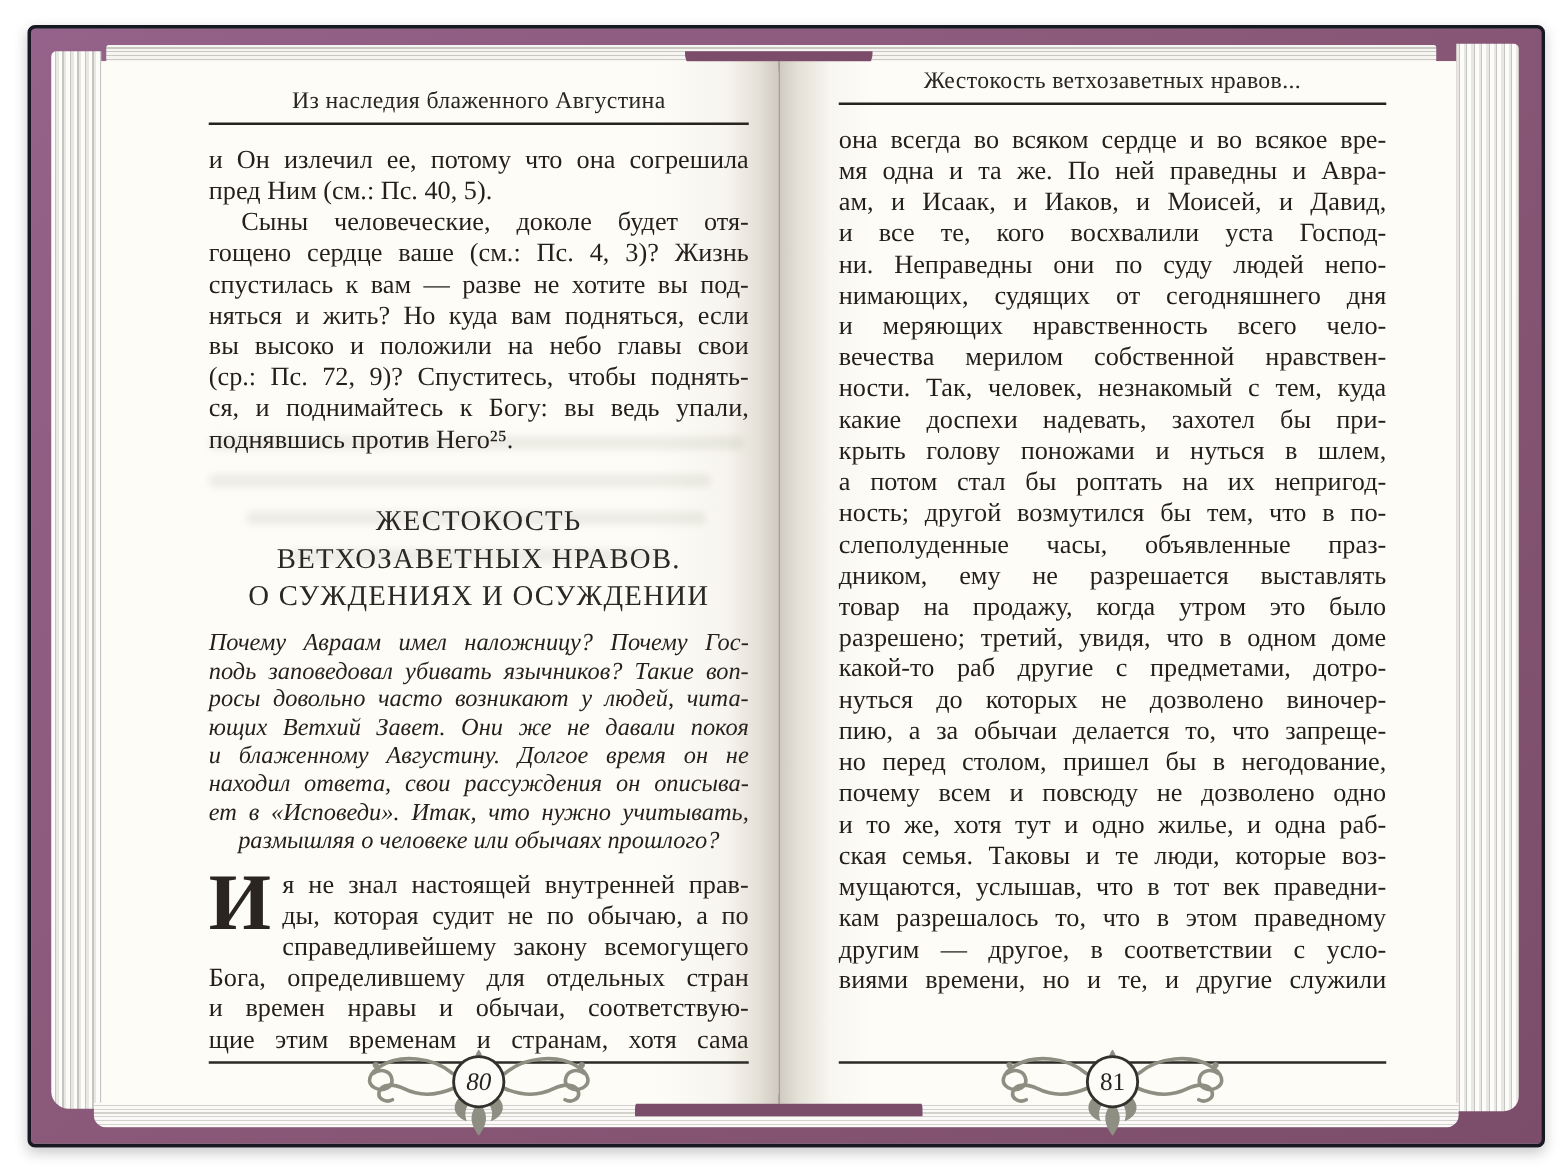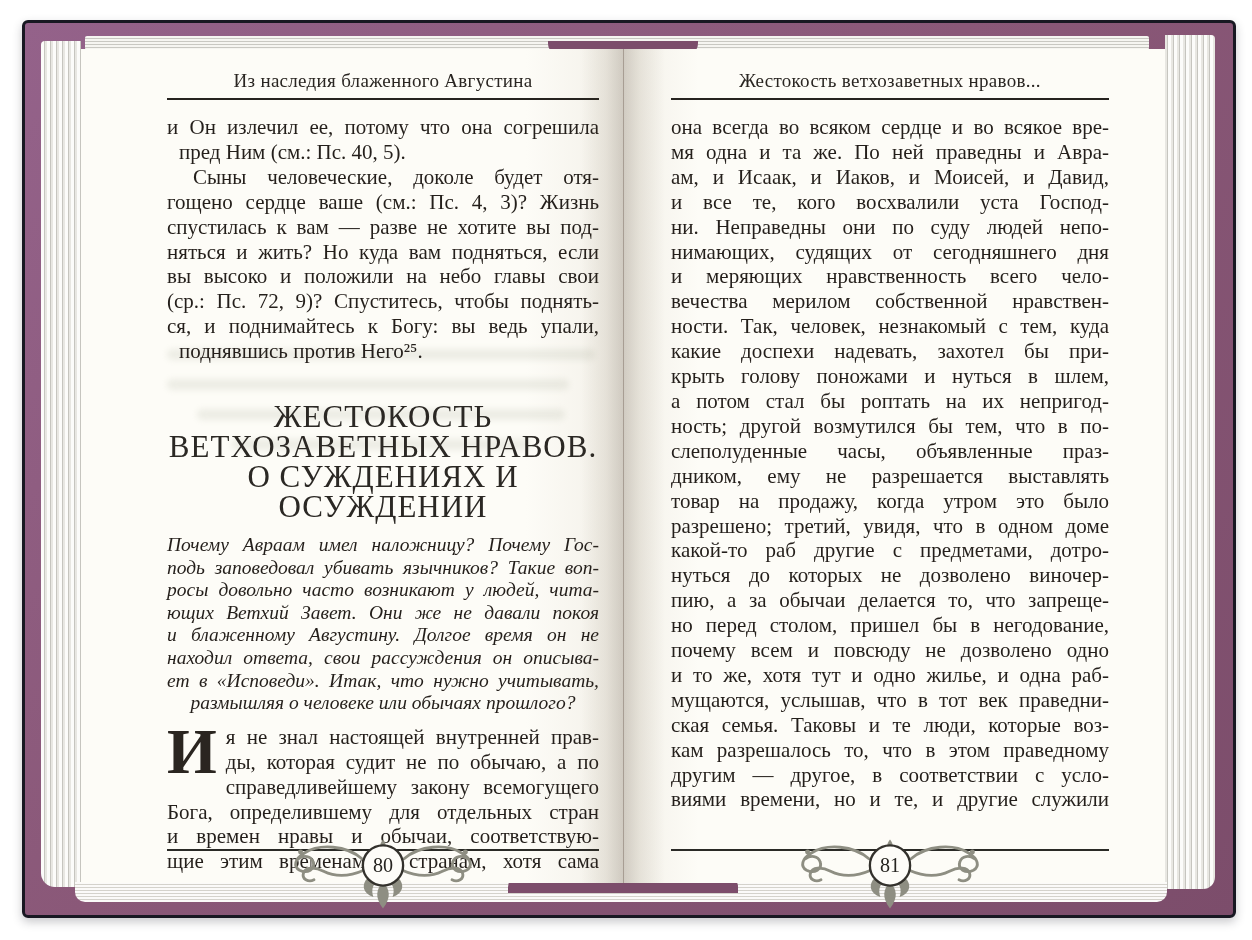--- a/index.html
+++ b/index.html
@@ -59,34 +59,34 @@
   .pages{display:flex;width:100%;height:100%;position:relative;}
   .page{
     position:relative;width:50%;height:100%;box-sizing:border-box;
     color:#241f1b;z-index:1;
   }
   .page-left{
     padding:20px 24px 6px 86px;
     background:linear-gradient(90deg,#fdfcf7 82%,#f2efe7 100%);
   }
   .page-right{
-    padding:20px 56px 6px 48px;
+    padding:4px 56px 6px 48px;
     background:linear-gradient(90deg,#f2efe7 0%,#fdfcf7 14%);
   }
   .running-head{
     text-align:center;font-size:19px;line-height:24px;letter-spacing:.3px;
     color:#2a2622;border-bottom:2px solid #26231f;padding-bottom:5px;margin-bottom:15px;
     position:relative;z-index:2;
   }
   .bodytext{font-size:21px;line-height:24.9px;position:relative;z-index:2;}
   .tline{text-align:justify;text-align-last:justify;white-space:normal;}
-  .endpara .tline:last-child{text-align-last:left;margin-left:12px;}
+  .endpara .tline:last-child{text-align-last:left;}
   .indent .tline:first-child{text-indent:26px;}
   .sec-head{
-    margin-top:38px;text-align:center;font-size:31px;line-height:30px;
+    margin-top:38px;text-align:center;font-size:23px;line-height:30px;
     letter-spacing:1px;color:#2b2824;position:relative;z-index:2;
   }
   .sec-head .tline{text-align:center;text-align-last:center;}
   .italic-lead{
     margin-top:12px;font-style:italic;font-size:19.5px;line-height:22.6px;
     position:relative;z-index:2;
   }
   .italic-lead .tline:last-child{text-align-last:center;}
   .dc-para{margin-top:10px;position:relative;z-index:2;}
   .dropcap{
@@ -97,21 +97,21 @@
     position:absolute;left:86px;right:28px;top:300px;z-index:0;
     opacity:.16;filter:blur(3px);
   }
   .ghost div{height:11px;background:#9aa089;border-radius:5px;margin-bottom:19px;}
   .ghost div:nth-child(2){width:94%;}
   .ghost div:nth-child(3){width:86%;margin-left:7%;}
   .ghost div:nth-child(4){width:70%;margin-left:15%;}
   .pfoot{
     position:absolute;left:0;right:0;bottom:0;height:34px;z-index:2;
   }
-  .page-left .pfoot{left:86px;right:24px;}
+  .page-left .pfoot{left:86px;right:24px;font-style:italic;}
   .page-right .pfoot{left:48px;right:56px;text-decoration:underline;}
   .pfoot .rule{
     position:absolute;left:0;right:0;top:0;border-top:2px solid #2a2a26;
   }
   .orn{
     position:absolute;left:50%;top:-12px;transform:translateX(-50%);
     width:230px;height:76px;overflow:visible;
   }
   .orn text{
     font-family:"Liberation Serif","DejaVu Serif",serif;
@@ -233,22 +233,22 @@
               <div class="tline">слеполуденные часы, объявленные праз-</div>
               <div class="tline">дником, ему не разрешается выставлять</div>
               <div class="tline">товар на продажу, когда утром это было</div>
               <div class="tline">разрешено; третий, увидя, что в одном доме</div>
               <div class="tline">какой-то раб другие с предметами, дотро-</div>
               <div class="tline">нуться до которых не дозволено виночер-</div>
               <div class="tline">пию, а за обычаи делается то, что запреще-</div>
               <div class="tline">но перед столом, пришел бы в негодование,</div>
               <div class="tline">почему всем и повсюду не дозволено одно</div>
               <div class="tline">и то же, хотя тут и одно жилье, и одна раб-</div>
+              <div class="tline">ская семья. Таковы и те люди, которые воз-</div>
               <div class="tline">мущаются, услышав, что в тот век праведни-</div>
-              <div class="tline">ская семья. Таковы и те люди, которые воз-</div>
               <div class="tline">кам разрешалось то, что в этом праведному</div>
               <div class="tline">другим — другое, в соответствии с усло-</div>
               <div class="tline">виями времени, но и те, и другие служили</div>
             </div>
         </div>
 
         <div class="pfoot">
           <div class="rule"></div>
           <svg class="orn" viewBox="0 0 240 78">
             <g stroke="#8e8e82" fill="none" stroke-width="3" stroke-linecap="round">

